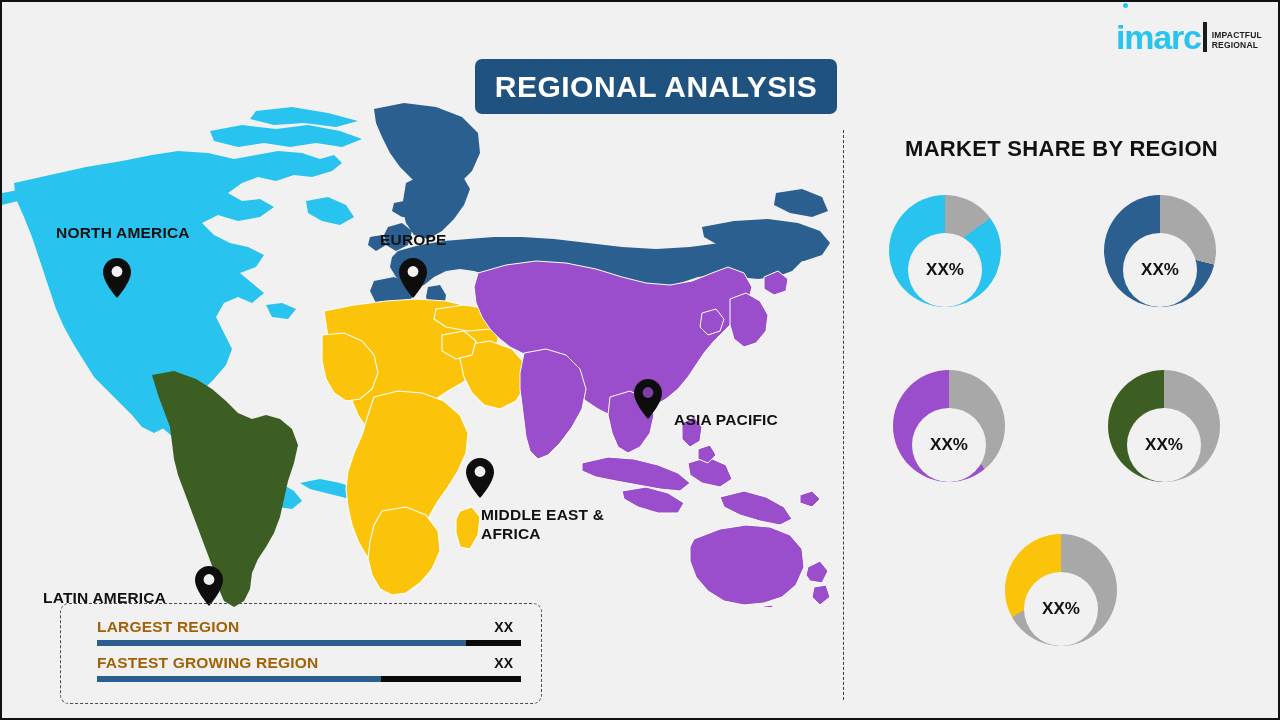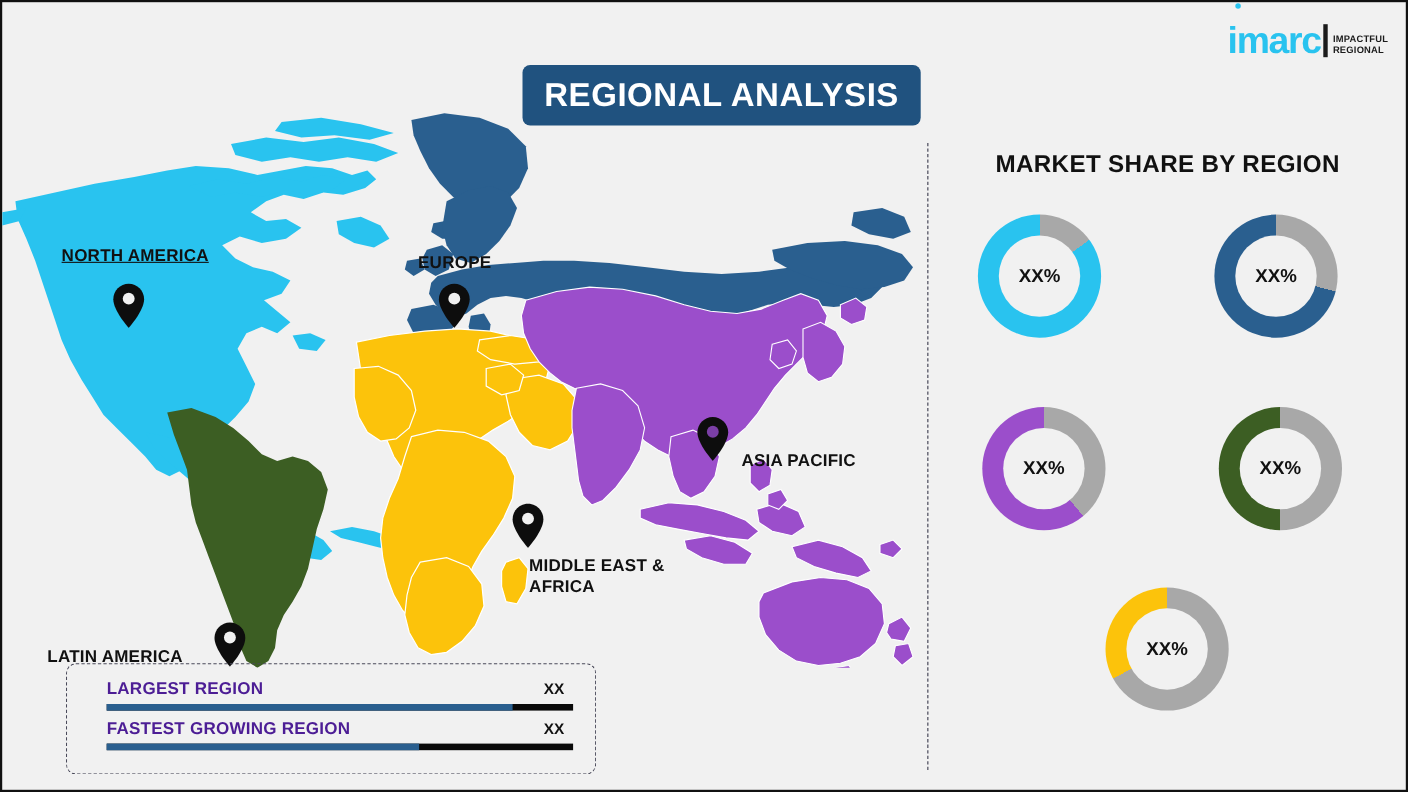--- a/index.html
+++ b/index.html
@@ -92,21 +92,21 @@
 
   .map-label {
     position: absolute;
     font-size: 15.5px;
     font-weight: bold;
     color: #111;
     letter-spacing: .2px;
     line-height: 1.25;
     white-space: pre-line;
   }
-  #label-north-america { left: 54px; top: 126px; text-decoration: underline; }
+  #label-north-america { left: 54px; top: 126px; }
   #label-europe        { left: 378px; top: 133px; }
   #label-asia-pacific  { left: 672px; top: 313px; }
   #label-middle-east   { left: 479px; top: 408px; }
   #label-latin-america { left: 41px;  top: 491px; }
 
   .map-pin {
     position: absolute;
     width: 30px; height: 42px;
   }
   #pin-north-america { left: 100px; top: 160px; }
@@ -122,21 +122,21 @@
     width: 482px; height: 101px;
     border: 1.5px dashed #4a4a5a;
     border-radius: 9px;
     padding: 14px 20px 0 36px;
   }
   .kpi-row { position: relative; margin-bottom: 8px; }
   .kpi-head {
     display: flex; align-items: baseline; justify-content: space-between;
   }
   .kpi-label {
-    font-size: 15.5px; font-weight: bold; color: #4c1d95; letter-spacing: .2px;
+    font-size: 15.5px; font-weight: bold; color: #a16207; letter-spacing: .2px;
   }
   .kpi-value {
     font-size: 14px; font-weight: bold; color: #111;
     padding-right: 8px;
   }
   .kpi-track {
     position: relative;
     margin-top: 4px;
     height: 6px;
     width: 100%;
@@ -153,21 +153,21 @@
     left: 841px; top: 134px;
     width: 437px;
     text-align: center;
     font-size: 22px; font-weight: bold; color: #111;
     letter-spacing: .3px;
   }
   .donut {
     position: absolute;
     width: 112px; height: 112px;
     border-radius: 50%;
-    display: flex; align-items: center; justify-content: center;
+    display: flex; align-items: flex-end; justify-content: center;
   }
   .donut .hole {
     width: 74px; height: 74px;
     border-radius: 50%;
     background: #f1f1f1;
     display: flex; align-items: center; justify-content: center;
   }
   .donut .hole span {
     font-size: 17px; font-weight: bold; color: #111;
   }

